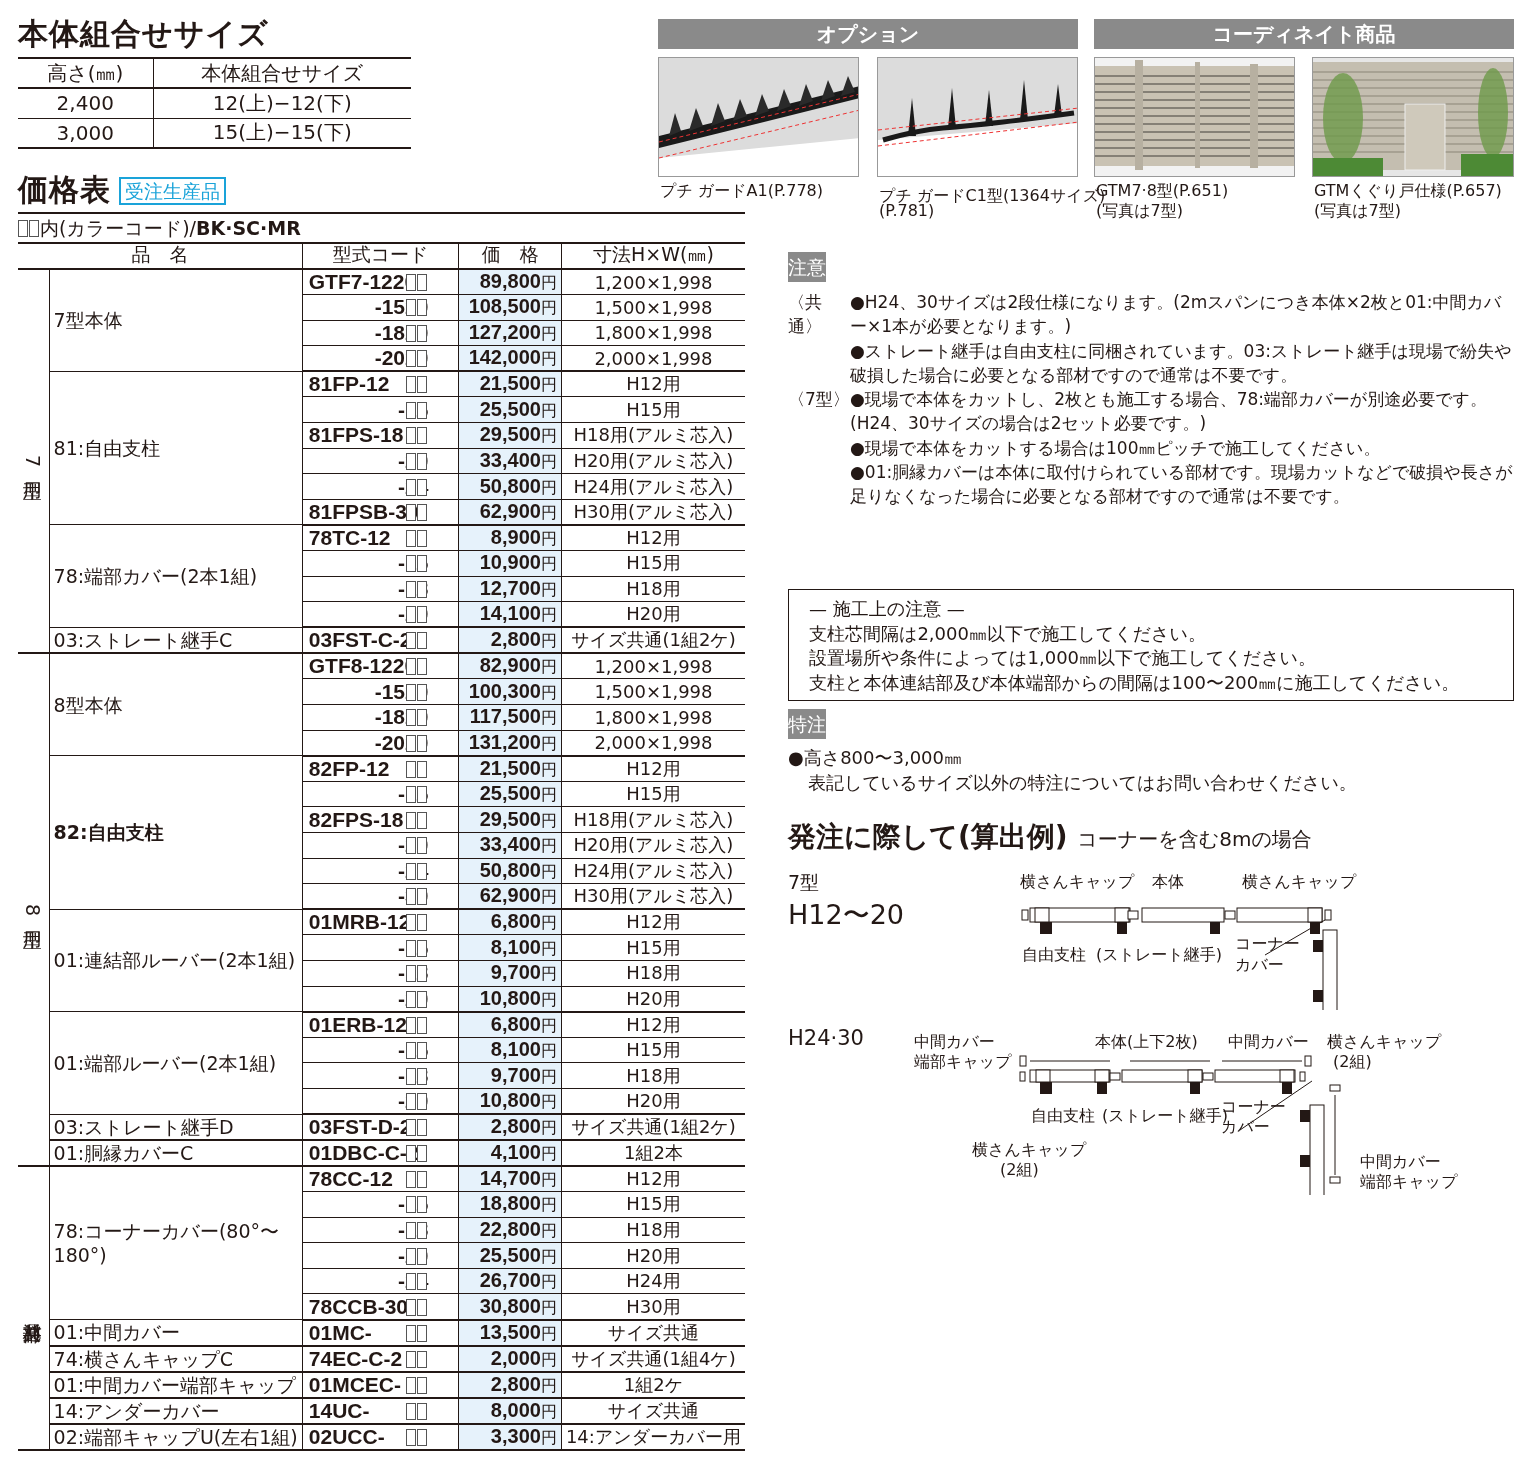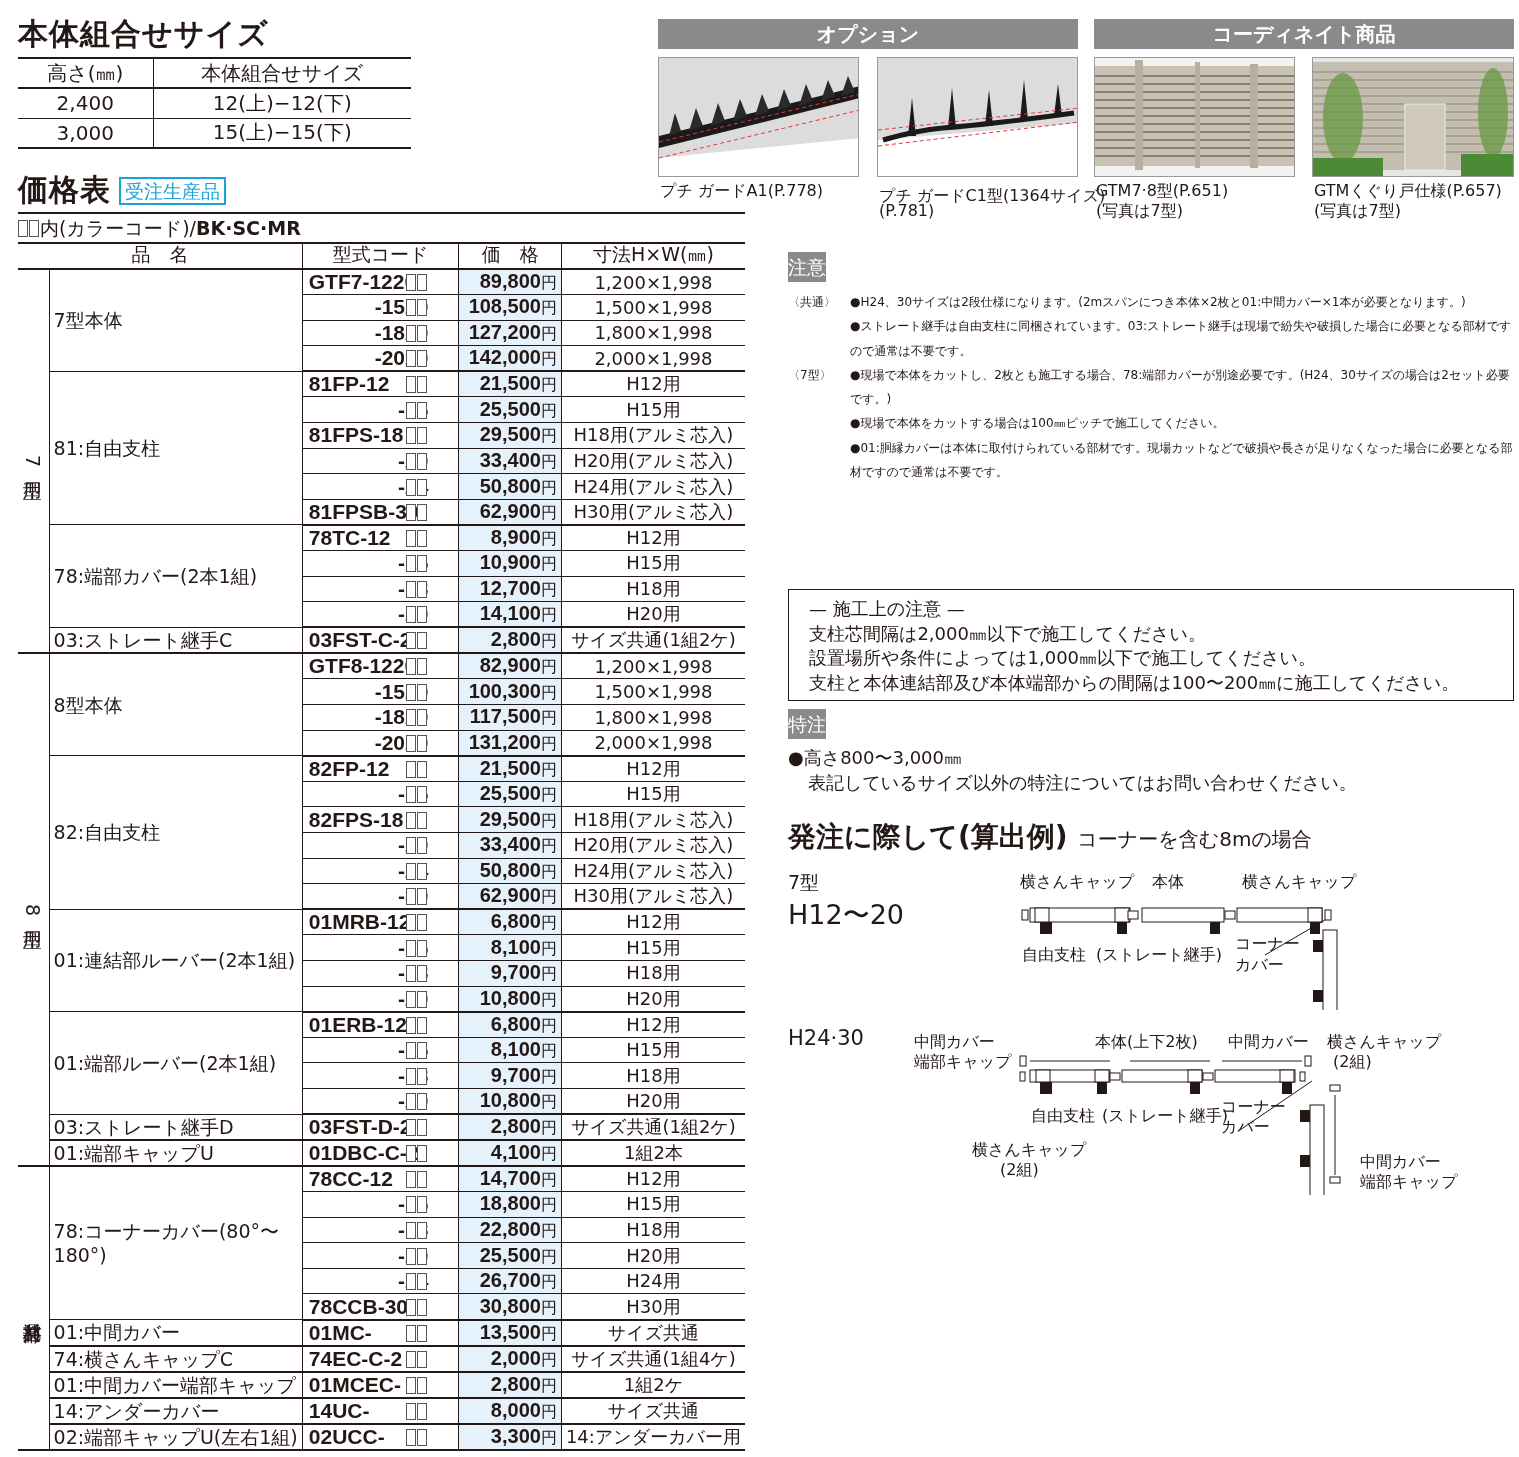--- a/index.html
+++ b/index.html
@@ -28,21 +28,21 @@
   .price td.pr span.yen { font-size: 16px; font-weight: normal; }
   .price td.dim { text-align: center; font-size: 18px; }
   .price tr.sep td { border-bottom: 2px solid #231815; }
   .price th.c-name { border-right: 1px solid #231815; }
   .price th.c-code { border-right: 1px solid #231815; }
   .price th.c-pr { border-right: 1px solid #231815; }
   .graybar { background: #8a8a8a; color: #fff; font-size: 20px; font-weight: bold; text-align: center; height: 30px; line-height: 30px; position: absolute; }
   .photo { position: absolute; border: 1px solid #999; overflow: hidden; }
   .cap { position: absolute; font-size: 16px; line-height: 20px; }
   .tag { position: absolute; background: #8a8a8a; color: #fff; font-size: 19px; padding: 0 0; height: 30px; line-height: 30px; }
-  .notes { position: absolute; left: 788px; top: 290px; width: 728px; font-size: 12px; line-height: 24.3px; }
+  .notes { position: absolute; left: 788px; top: 290px; width: 728px; font-size: 17px; line-height: 24.3px; }
   .notes .row { display: flex; }
   .notes .lbl { width: 62px; flex: none; }
   .notes .txt { flex: 1; }
   .caution { position: absolute; left: 788px; top: 589px; width: 726px; height: 112px; border: 1px solid #231815; padding: 7px 20px; font-size: 18px; line-height: 24.5px; }
   .toku { position: absolute; left: 788px; top: 745px; font-size: 18px; line-height: 25px; }
   .calc-title { position: absolute; left: 788px; top: 818px; font-size: 28px; font-weight: bold; }
   .calc-title small { font-size: 20px; font-weight: normal; }
   .diag-lbl { position: absolute; font-size: 16px; line-height: 20px; white-space: nowrap; }
 </style>
 </head>
@@ -180,21 +180,21 @@
         <td class="code"><span>-1820</span><span class="boxes"><span class="box"></span><span class="box"></span></span></td>
         <td class="pr"><span>117,500</span><span class="yen">円</span></td>
         <td class="dim">1,800×1,998</td>
       </tr>
       <tr class="sep">
         <td class="code"><span>-2020</span><span class="boxes"><span class="box"></span><span class="box"></span></span></td>
         <td class="pr"><span>131,200</span><span class="yen">円</span></td>
         <td class="dim">2,000×1,998</td>
       </tr>
       <tr>
-        <td class="name" rowspan="6" style="white-space: normal;">82:自由支柱</td>
+        <td class="name" rowspan="6" style="white-space: normal; font-weight: bold;">82:自由支柱</td>
         <td class="code left" style="text-align: left;"><span>82FP-12</span><span class="boxes"><span class="box"></span><span class="box"></span></span></td>
         <td class="pr"><span>21,500</span><span class="yen">円</span></td>
         <td class="dim">H12用</td>
       </tr>
       <tr>
         <td class="code"><span>-15</span><span class="boxes"><span class="box"></span><span class="box"></span></span></td>
         <td class="pr"><span>25,500</span><span class="yen">円</span></td>
         <td class="dim">H15用</td>
       </tr>
       <tr>
@@ -259,21 +259,21 @@
         <td class="pr"><span>10,800</span><span class="yen">円</span></td>
         <td class="dim">H20用</td>
       </tr>
       <tr class="sep">
         <td class="name" rowspan="1">03:ストレート継手D</td>
         <td class="code left" style="text-align: left;"><span>03FST-D-2</span><span class="boxes"><span class="box"></span><span class="box"></span></span></td>
         <td class="pr"><span>2,800</span><span class="yen">円</span></td>
         <td class="dim">サイズ共通(1組2ケ)</td>
       </tr>
       <tr class="sep">
-        <td class="name" rowspan="1">01:端部キャップU</td>
+        <td class="name" rowspan="1">01:胴縁カバーC</td>
         <td class="code left" style="text-align: left;"><span>01DBC-C-2</span><span class="boxes"><span class="box"></span><span class="box"></span></span></td>
         <td class="pr"><span>4,100</span><span class="yen">円</span></td>
         <td class="dim">1組2本</td>
       </tr>
       <tr>
         <td class="grp" rowspan="11" style="writing-mode: vertical-rl;">共通部材</td>
         <td class="name" rowspan="6" style="white-space: normal;">78:コーナーカバー(80°〜180°)</td>
         <td class="code left" style="text-align: left;"><span>78CC-12</span><span class="boxes"><span class="box"></span><span class="box"></span></span></td>
         <td class="pr"><span>14,700</span><span class="yen">円</span></td>
         <td class="dim">H12用</td>

